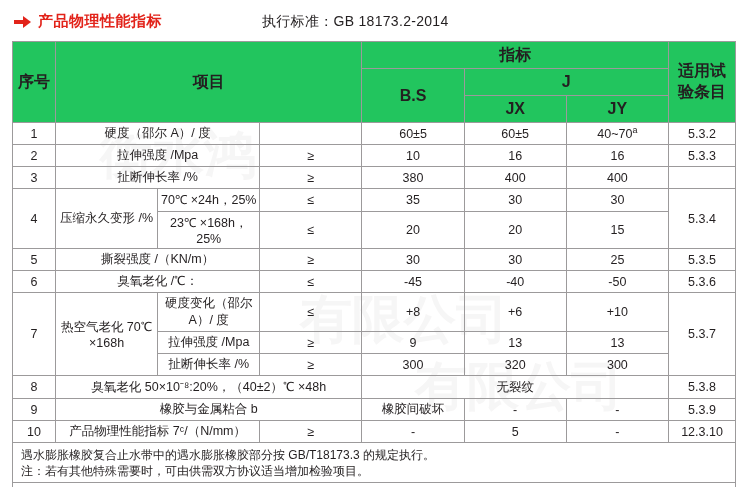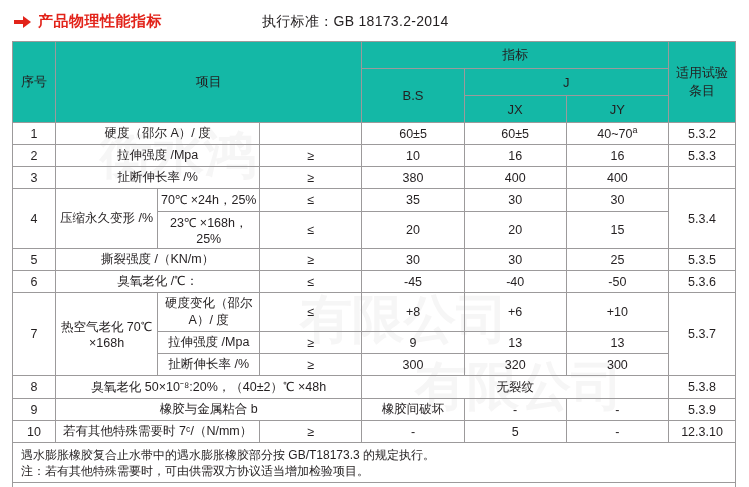--- a/index.html
+++ b/index.html
@@ -89,23 +89,24 @@
   table.spec td, table.spec th {
     border: 1px solid #9c9a9b;
     font-size: 12.5px;
     font-weight: normal;
     text-align: center;
     vertical-align: middle;
     padding: 2px 2px;
     background: rgba(255,255,255,0.55);
   }
   table.spec thead td {
-    background: #14b8a6;
-    font-size: 13px;
+    background: #22c55e;
+    font-size: 16px;
     height: 22px;
+    font-weight: bold;
   }
   .hdr-tall { height: 26px; }
   td.num { width: 38px; }
   td.item { }
   td.cond { width: 150px; }
   td.sym { width: 26px; font-family: "Liberation Sans", sans-serif; }
   td.val { width: 76px; }
   td.test { width: 62px; }
   .row-h { height: 21px; }
   .small-sup { font-size: 9px; vertical-align: super; }
@@ -272,21 +273,21 @@
         <td class="num">9</td>
         <td class="item" colspan="3">橡胶与金属粘合 b</td>
         <td class="val">橡胶间破坏</td>
         <td class="val">-</td>
         <td class="val">-</td>
         <td class="test">5.3.9</td>
       </tr>
 
       <tr class="row-h">
         <td class="num">10</td>
-        <td class="item" colspan="2">若有其他特殊需要时 7ᶜ/（N/mm）</td>
+        <td class="item" colspan="2">产品物理性能指标 7ᶜ/（N/mm）</td>
         <td class="sym">≥</td>
         <td class="val">-</td>
         <td class="val">5</td>
         <td class="val">-</td>
         <td class="test">12.3.10</td>
       </tr>
     </tbody>
   </table>
 
   <div class="notes">

